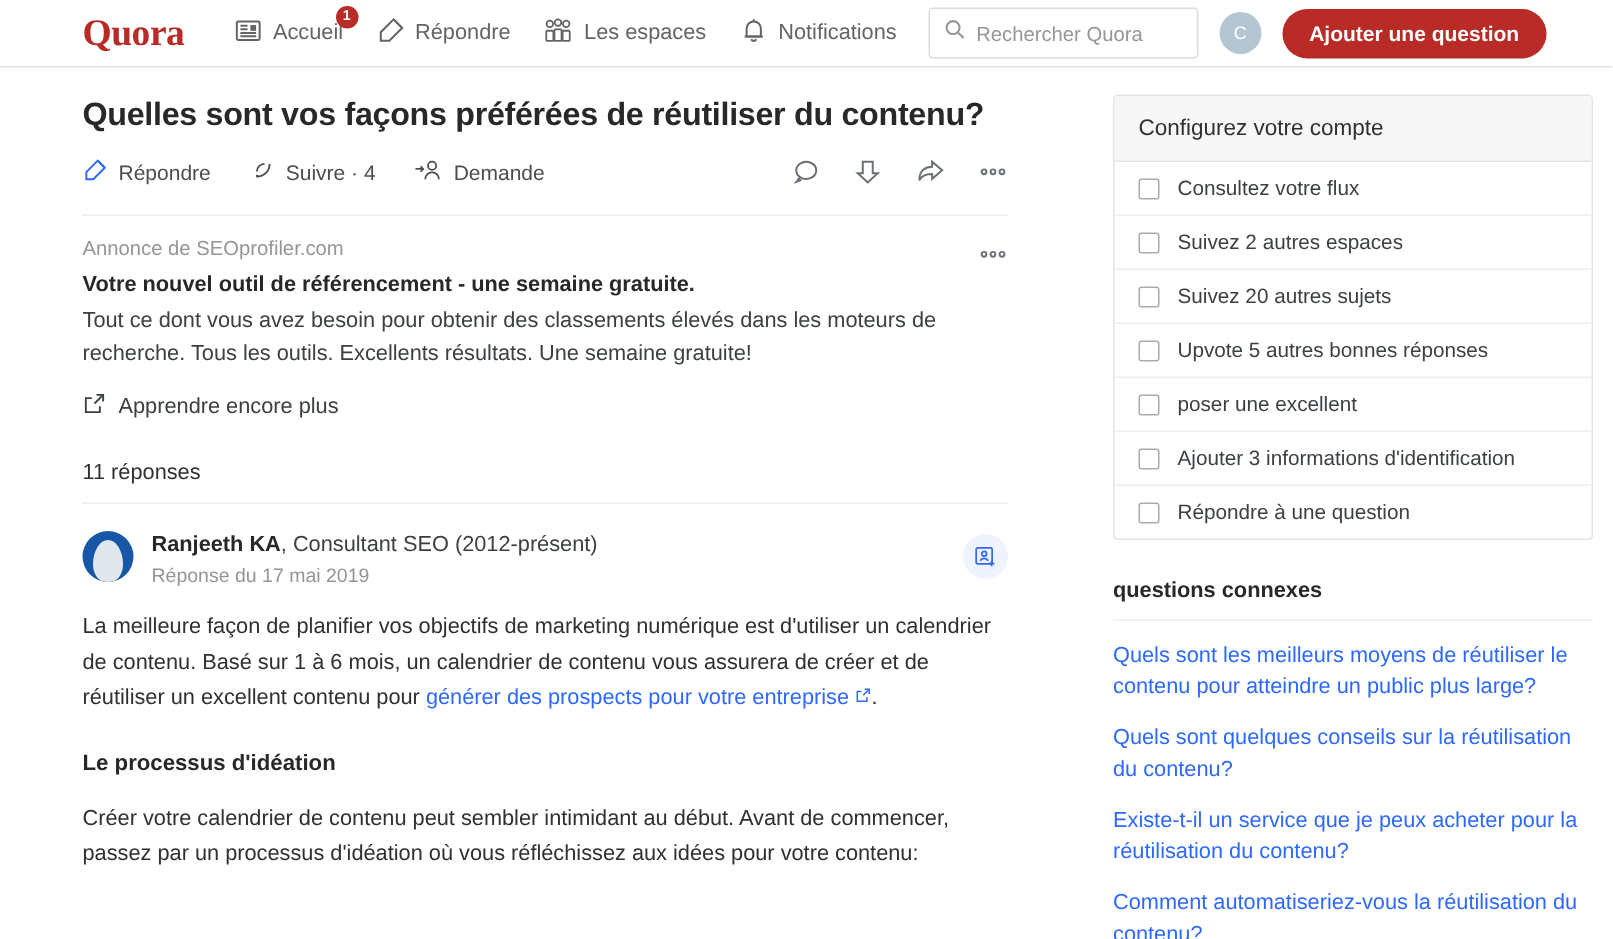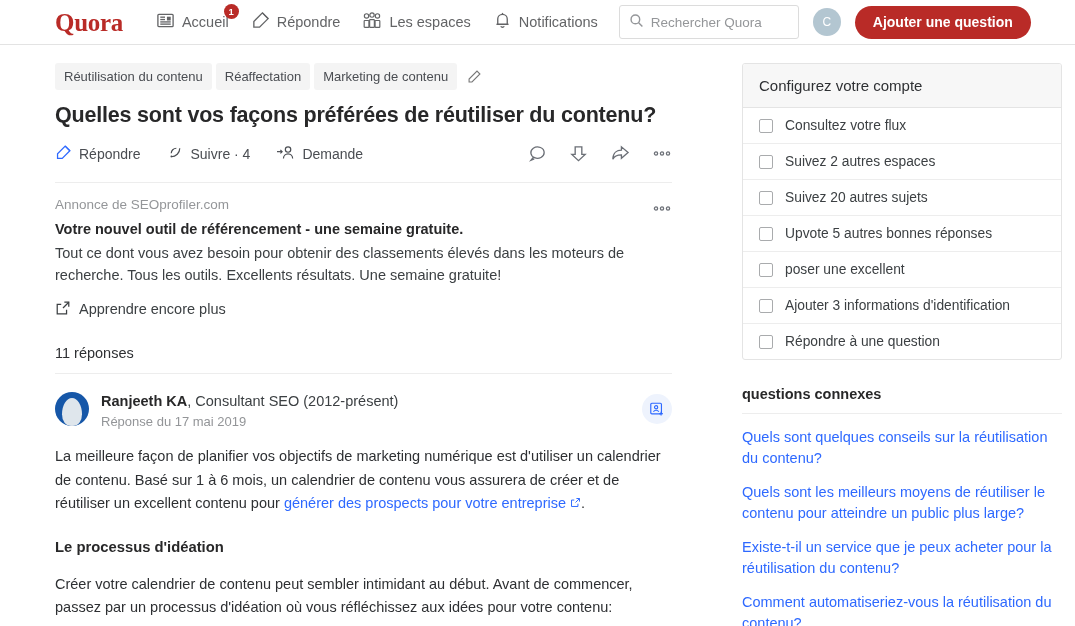--- a/index.html
+++ b/index.html
@@ -378,30 +378,20 @@
 
   <div class="avatar-c">C</div>
 
   <button class="add-q-btn">Ajouter une question</button>
 </div>
 
 <div class="page">
 
   <div class="main-col">
 
-    <div class="tags-row">
-      <span class="tag">Réutilisation du contenu</span>
-      <span class="tag">Réaffectation</span>
-      <span class="tag">Marketing de contenu</span>
-      <span class="tag-edit">
-        <svg width="15" height="15" viewBox="0 0 18 18" fill="none" stroke="#767676" stroke-width="1.3">
-          <path d="M2.5 15.5 L2.5 12 L12 2.5 L15.5 6 L6 15.5 Z"></path>
-        </svg>
-      </span>
-    </div>
 
     <div class="question-title">Quelles sont vos façons préférées de réutiliser du contenu?</div>
 
     <div class="action-bar">
       <div class="action answer-action">
         <span>
           <svg width="17" height="17" viewBox="0 0 20 20" fill="none" stroke="#2e69ff" stroke-width="1.5">
             <path d="M3 17 L3 11.5 L12 2.5 L17.5 8 L8.5 17 Z"></path>
               <line x1="12" y1="2.5" x2="17.5" y2="8"></line>
           </svg>
@@ -548,18 +538,18 @@
         <span class="checkbox"></span>
         <span class="check-label">Ajouter 3 informations d'identification</span>
       </div>
       <div class="check-row">
         <span class="checkbox"></span>
         <span class="check-label">Répondre à une question</span>
       </div>
     </div>
 
     <div class="related-title">questions connexes</div>
+    <div class="related-q">Quels sont les meilleurs moyens de réutiliser le contenu pour atteindre un public plus large?</div>
     <div class="related-q">Quels sont quelques conseils sur la réutilisation du contenu?</div>
-    <div class="related-q">Quels sont les meilleurs moyens de réutiliser le contenu pour atteindre un public plus large?</div>
     <div class="related-q">Existe-t-il un service que je peux acheter pour la réutilisation du contenu?</div>
     <div class="related-q">Comment automatiseriez-vous la réutilisation du contenu?</div>
   </div>
 </div>
 
 </body></html>

